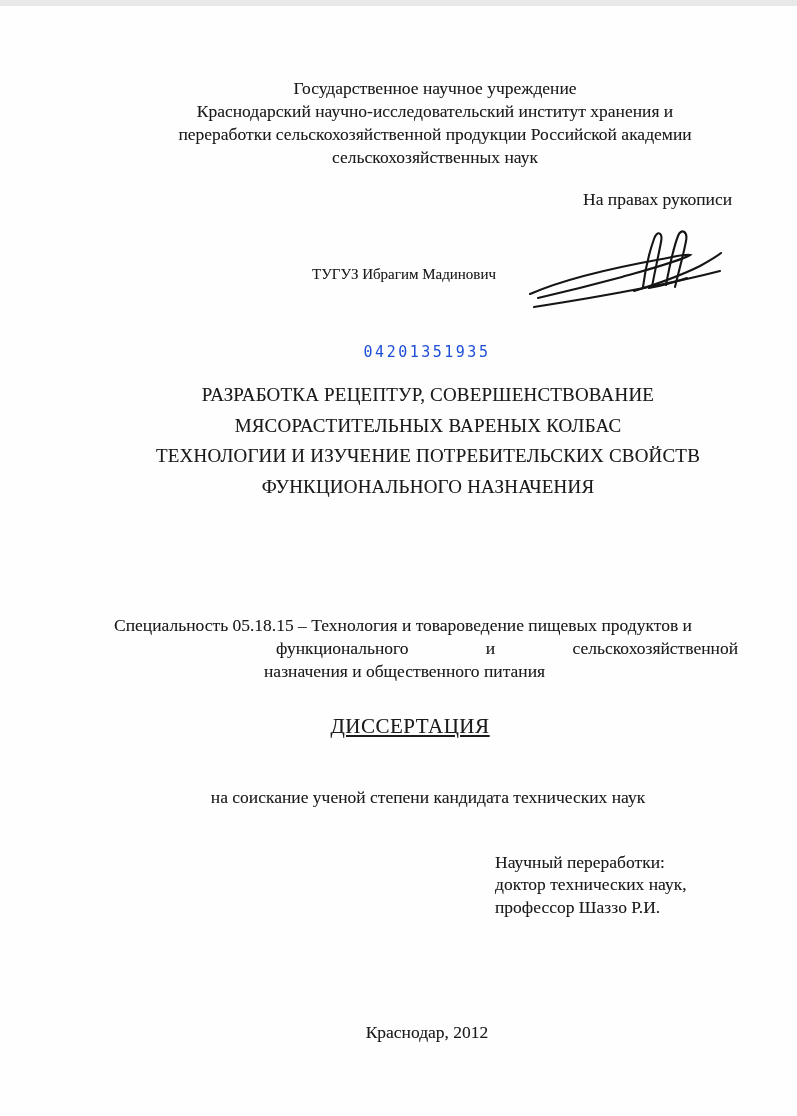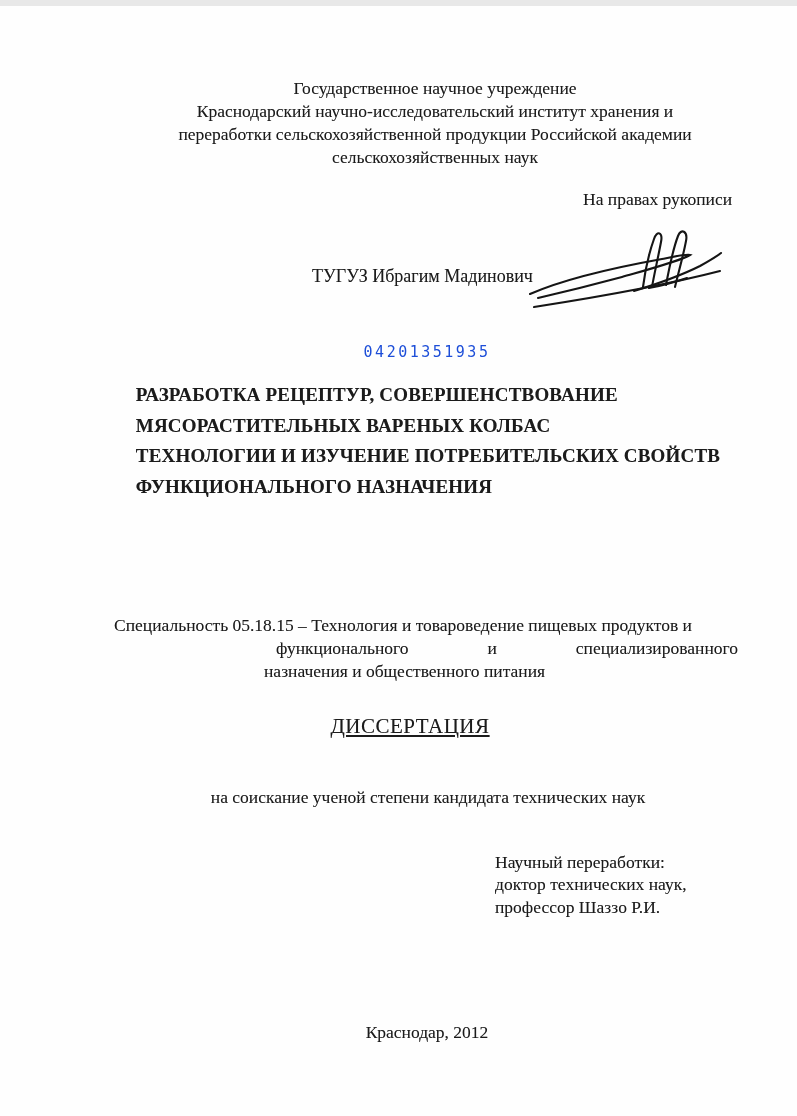--- a/index.html
+++ b/index.html
@@ -27,21 +27,21 @@
     font-size: 17.5px;
     line-height: 23px;
   }
   .manuscript-note {
     top: 183px; left: 583px;
     font-size: 17.5px;
     white-space: nowrap;
   }
   .author-line {
     top: 260px; left: 312px;
-    font-size: 18px;
+    font-size: 15px;
     white-space: nowrap;
     text-align: center;
   }
   .signature {
     top: 222px; left: 524px;
     width: 200px; height: 84px;
   }
   .signature svg { display: block; }
   .catalog-number {
     top: 337px; left: 427px;
@@ -49,22 +49,23 @@
     font-family: "DejaVu Sans Mono", monospace;
     font-size: 15px;
     letter-spacing: 2.5px;
     color: #1d4ed8;
     text-shadow: none;
     white-space: nowrap;
   }
   .main-title {
     top: 374px; left: 428px;
     transform: translateX(-50%);
+    text-align: center;
     font-size: 19px;
-    font-weight: 700;
+    font-weight: 400;
     line-height: 30.5px;
     letter-spacing: 0.2px;
   }
   .main-title div { white-space: nowrap; }
   .specialty-line1 {
     top: 609px; left: 114px;
     font-size: 17.5px;
     white-space: nowrap;
   }
   .specialty-line2 {
@@ -137,21 +138,21 @@
   <div class="abs catalog-number">04201351935</div>
 
   <div class="abs main-title">
     <div>РАЗРАБОТКА РЕЦЕПТУР, СОВЕРШЕНСТВОВАНИЕ</div>
     <div>МЯСОРАСТИТЕЛЬНЫХ ВАРЕНЫХ КОЛБАС</div>
     <div>ТЕХНОЛОГИИ И ИЗУЧЕНИЕ ПОТРЕБИТЕЛЬСКИХ СВОЙСТВ</div>
     <div>ФУНКЦИОНАЛЬНОГО НАЗНАЧЕНИЯ</div>
   </div>
 
   <div class="abs specialty-line1">Специальность 05.18.15 – Технология и товароведение пищевых продуктов и</div>
-  <div class="abs specialty-line2">функционального и специализированного</div>
+  <div class="abs specialty-line2">функционального и сельскохозяйственной</div>
   <div class="abs specialty-line3">назначения и общественного питания</div>
 
   <div class="abs document-type">ДИССЕРТАЦИЯ</div>
 
   <div class="abs degree-line">на соискание ученой степени кандидата технических наук</div>
 
   <div class="abs supervisor">
     <div>Научный переработки:</div>
     <div>доктор технических наук,</div>
     <div>профессор Шаззо Р.И.</div>

